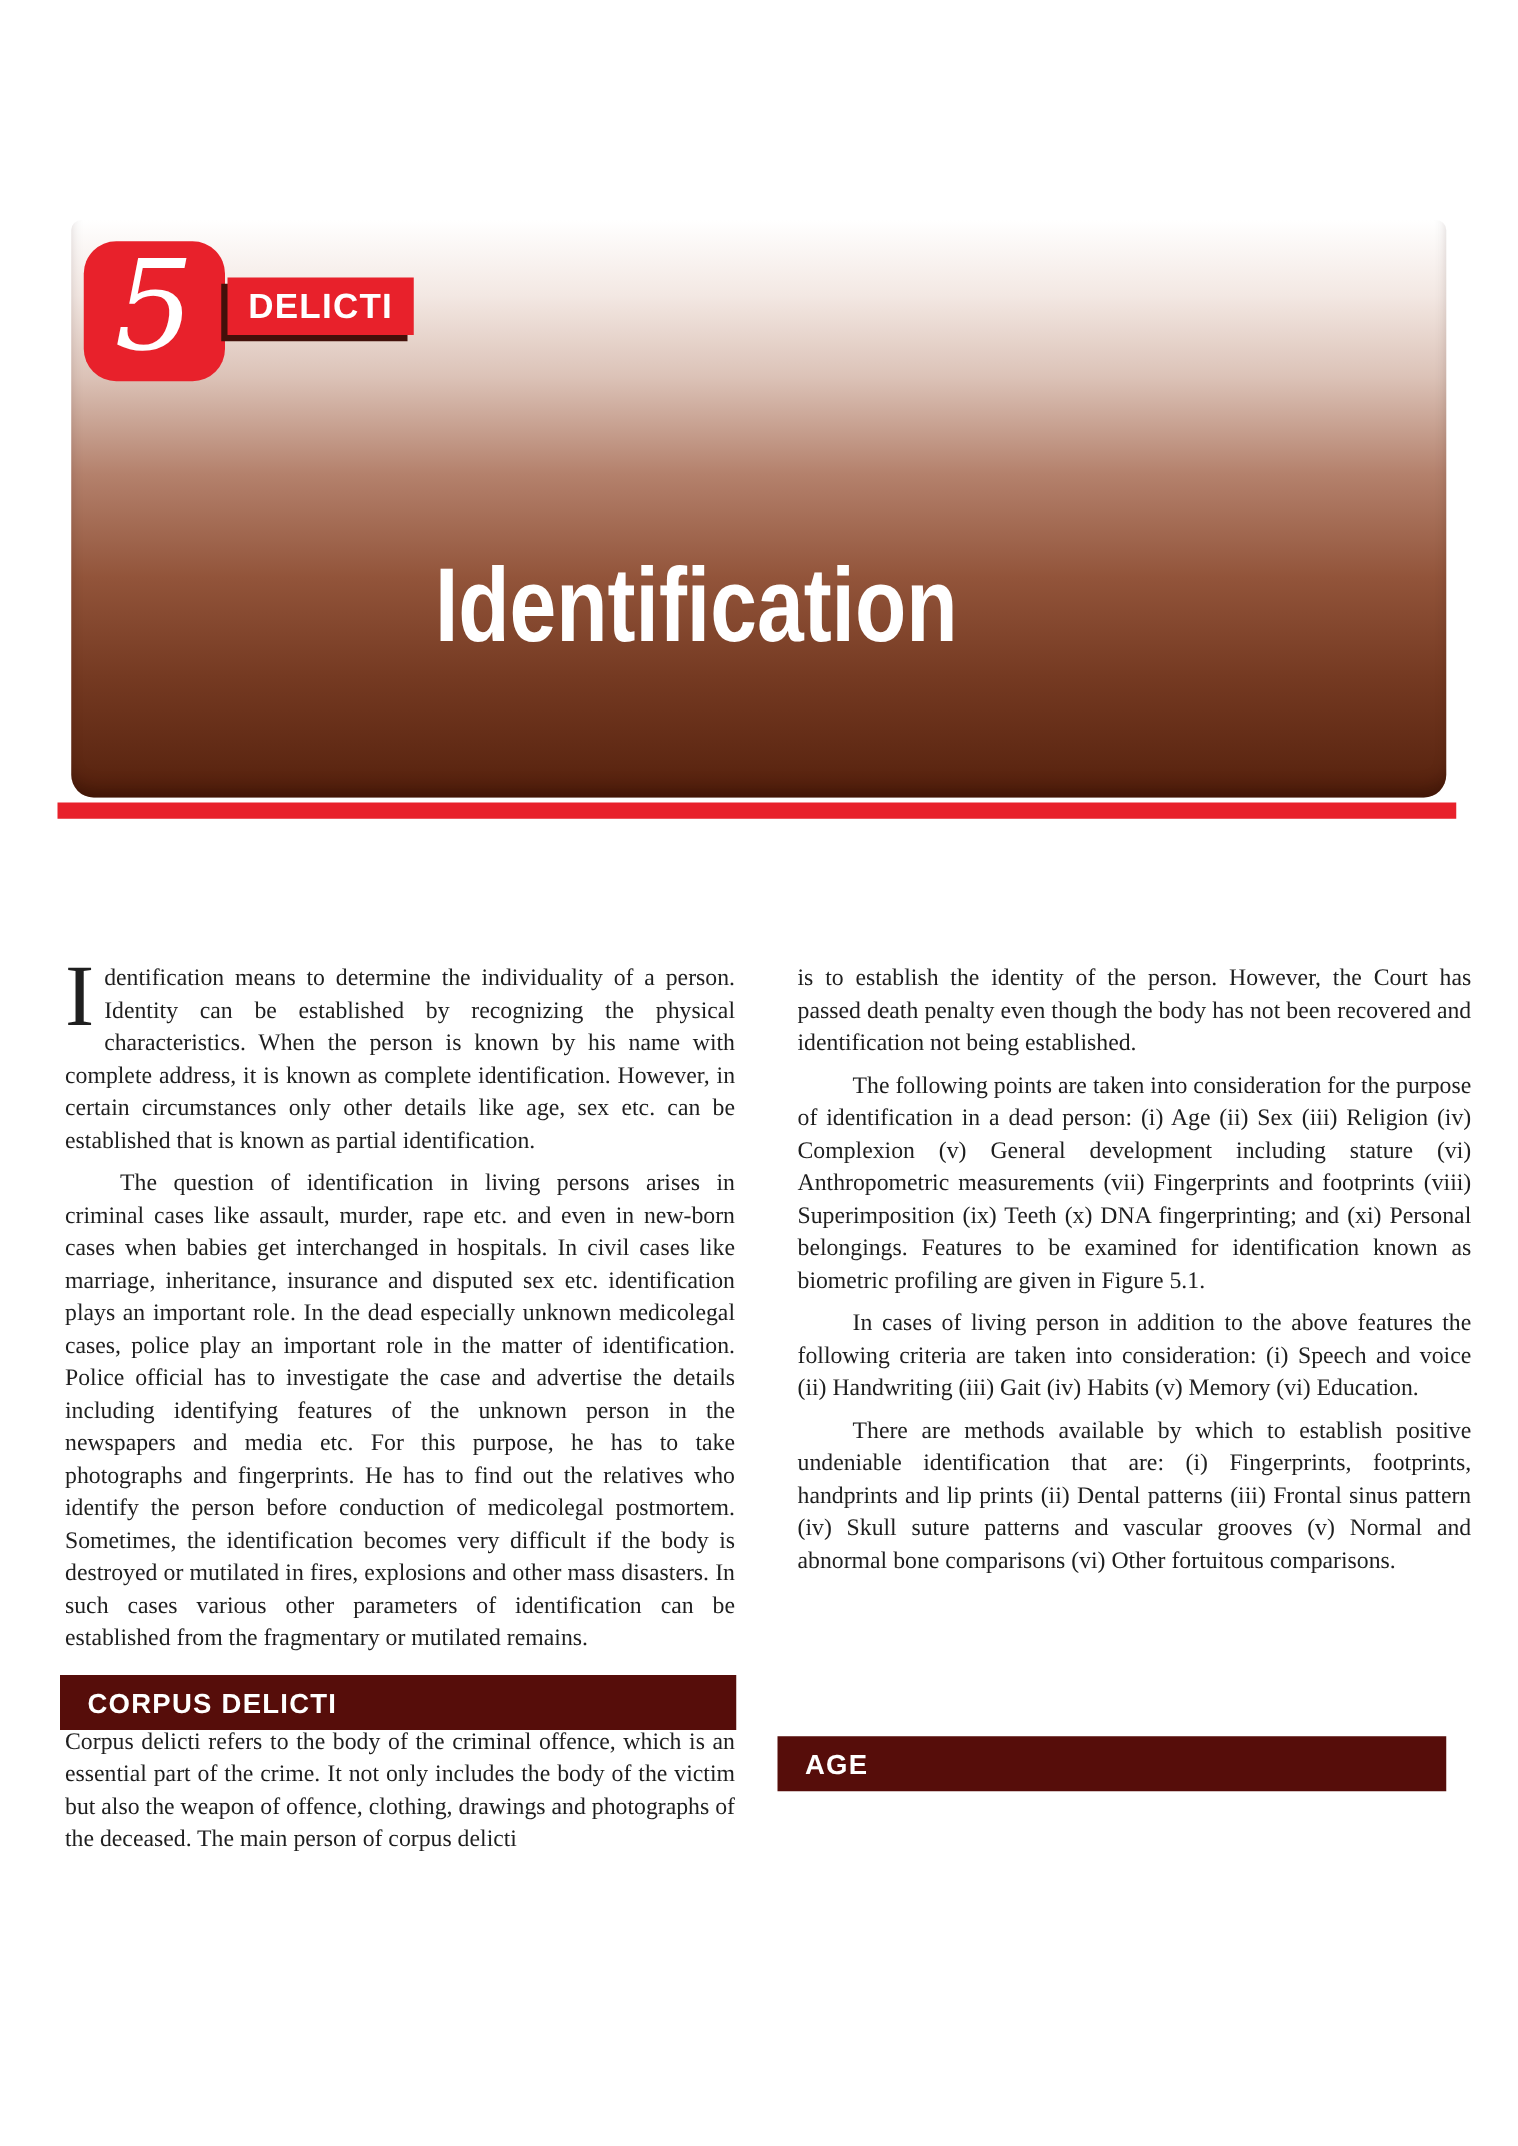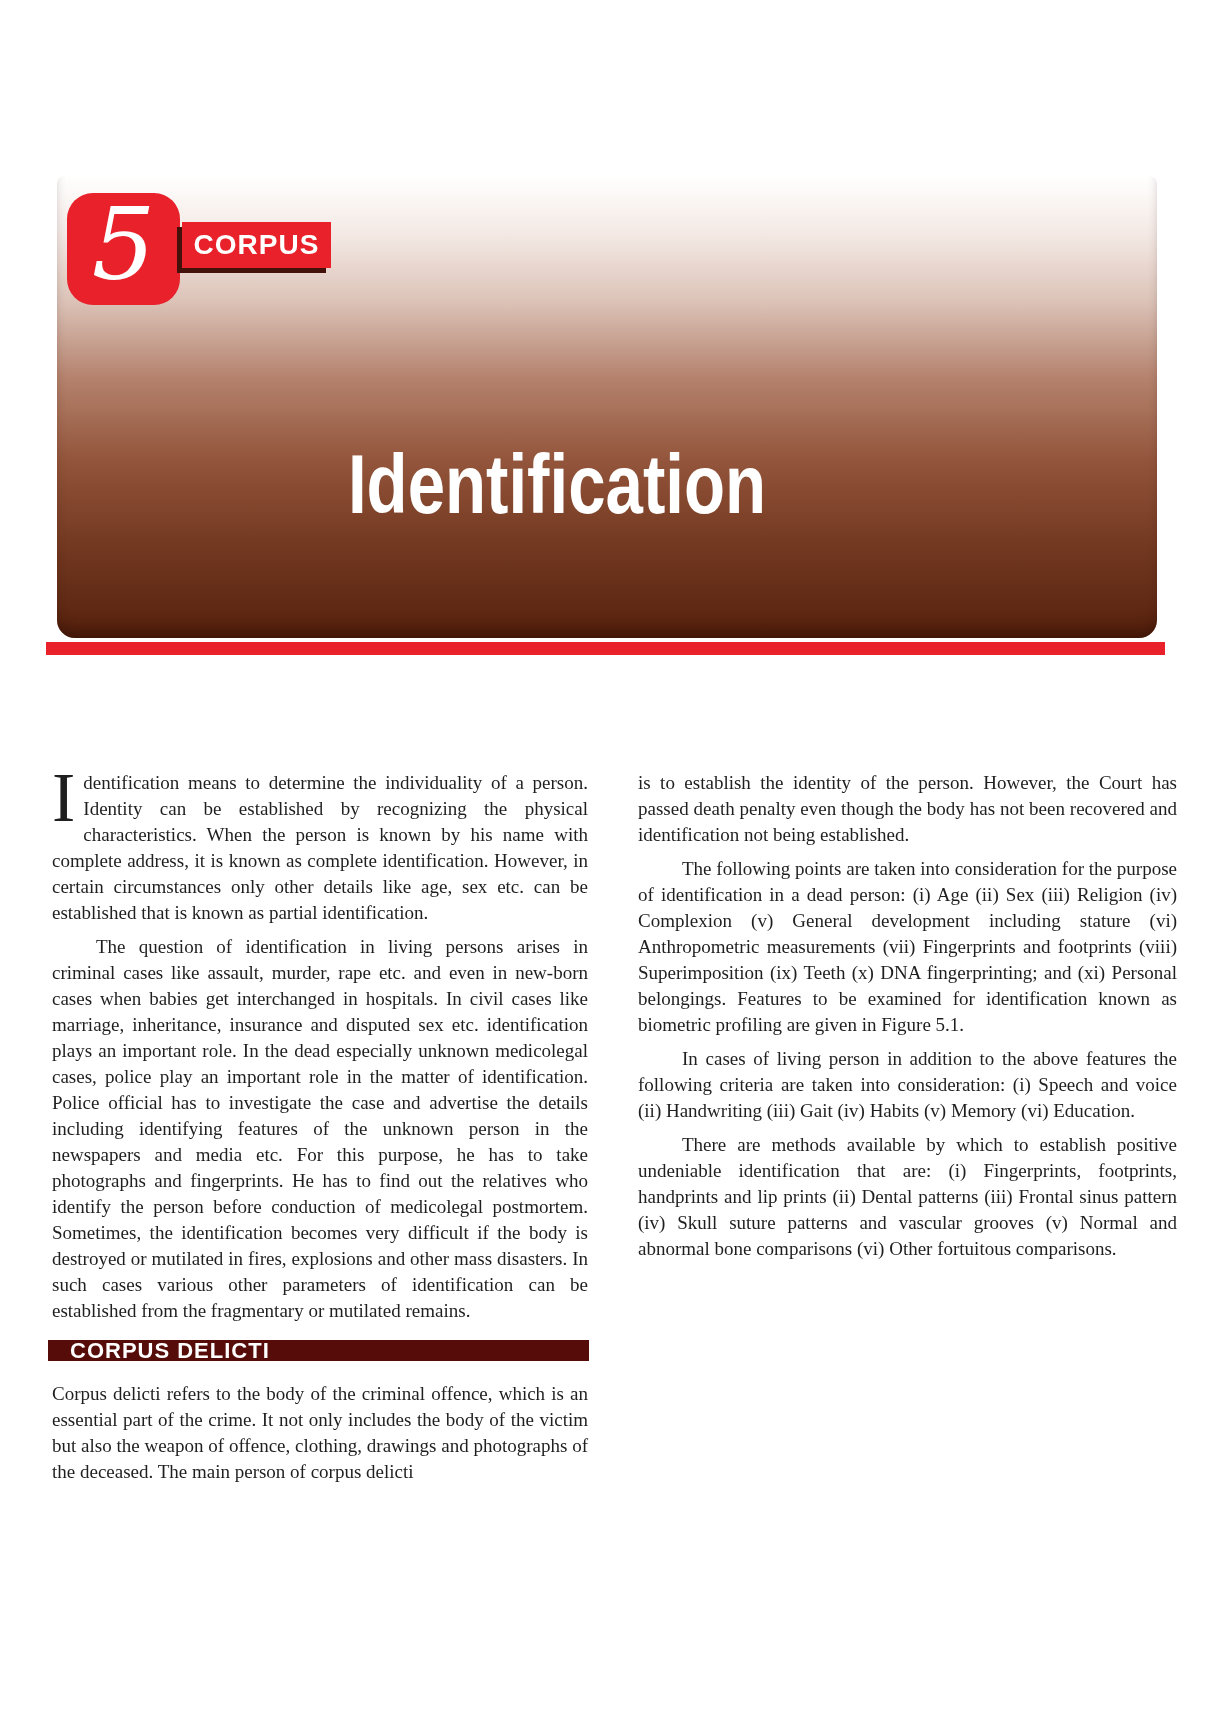--- a/index.html
+++ b/index.html
@@ -61,42 +61,42 @@
   .indent { text-indent:44px; }
   .body-text b { font-weight:normal; }
 
   .dropcap {
     float:left; font-size:70px; line-height:50px;
     padding:3px 8px 0 0; color:var(--body-text,#1f1f1f);
   }
 
   
   .section-bar {
-    position:absolute; height:21px; background:var(--heading-bar,#560d0a);
+    position:absolute; height:44px; background:var(--heading-bar,#560d0a);
     display:flex; align-items:center;
   }
   .section-bar span {
     font-family:"Liberation Sans", sans-serif; font-weight:bold;
     color:#ffffff; font-size:22px; letter-spacing:1px; padding-left:22px;
     line-height:29px;
   }
   .corpus-bar { left:48px;  top:1340px; width:541px; }
   .age-bar    { left:622px; top:1389px; width:535px; }
 </style>
 </head>
 <body>
 
 <div class="page">
 
   <div class="banner" style="background: linear-gradient(rgb(255, 255, 255) 0%, rgb(243, 232, 227) 13%, rgb(220, 195, 184) 27%, rgb(180, 129, 108) 44%, rgb(146, 84, 58) 62%, rgb(117, 58, 34) 79%, rgb(94, 40, 19) 94%, rgb(84, 31, 11) 100%);">
     <div class="badge">
       <span class="badge-num">5</span>
     </div>
     <div class="chapter-tab">
-      <span>CORPUS</span>
+      <span>DELICTI</span>
     </div>
     <div class="banner-title">Identification</div>
   </div>
   <div class="red-stripe"></div>
 
   <div class="col col-left">
     <p class="body-text"><span class="dropcap">I</span><span><span>dentification means to determine the individuality of a person. Identity can be established by recognizing the physical characteristics. When the person is known by his name with complete address, it is known as </span><b>complete identification.</b><span> However, in certain circumstances only other details like age, sex etc. can be established that is known as </span><b>partial identification.</b></span></p>
     <p class="body-text indent">The question of identification in living persons arises in criminal cases like assault, murder, rape etc. and even in new-born cases when babies get interchanged in hospitals. In civil cases like marriage, inheritance, insurance and disputed sex etc. identification plays an important role. In the dead especially unknown medicolegal cases, police play an important role in the matter of identification. Police official has to investigate the case and advertise the details including identifying features of the unknown person in the newspapers and media etc. For this purpose, he has to take photographs and fingerprints. He has to find out the relatives who identify the person before conduction of medicolegal postmortem. Sometimes, the identification becomes very difficult if the body is destroyed or mutilated in fires, explosions and other mass disasters. In such cases various other parameters of identification can be established from the fragmentary or mutilated remains.</p>
   </div>
 
@@ -107,14 +107,17 @@
     <p class="body-text">Corpus delicti refers to the body of the criminal offence, which is an essential part of the crime. It not only includes the body of the victim but also the weapon of offence, clothing, drawings and photographs of the deceased. The main person of corpus delicti</p>
   </div>
 
   <div class="col col-right">
     <p class="body-text">is to establish the identity of the person. However, the Court has passed death penalty even though the body has not been recovered and identification not being established.</p>
     <p class="body-text indent">The following points are taken into consideration for the purpose of identification in a dead person: (i) Age (ii) Sex (iii) Religion (iv) Complexion (v) General development including stature (vi) Anthropometric measurements (vii) Fingerprints and footprints (viii) Superimposition (ix) Teeth (x) DNA fingerprinting; and (xi) Personal belongings. Features to be examined for identification known as biometric profiling are given in Figure 5.1.</p>
     <p class="body-text indent">In cases of living person in addition to the above features the following criteria are taken into consideration: (i) Speech and voice (ii) Handwriting (iii) Gait (iv) Habits (v) Memory (vi) Education.</p>
     <p class="body-text indent">There are methods available by which to establish positive undeniable identification that are: (i) Fingerprints, footprints, handprints and lip prints (ii) Dental patterns (iii) Frontal sinus pattern (iv) Skull suture patterns and vascular grooves (v) Normal and abnormal bone comparisons (vi) Other fortuitous comparisons.</p>
   </div>
 
+  <div class="section-bar age-bar">
+    <span>AGE</span>
+  </div>
 
 </div>
 
 </body></html>

